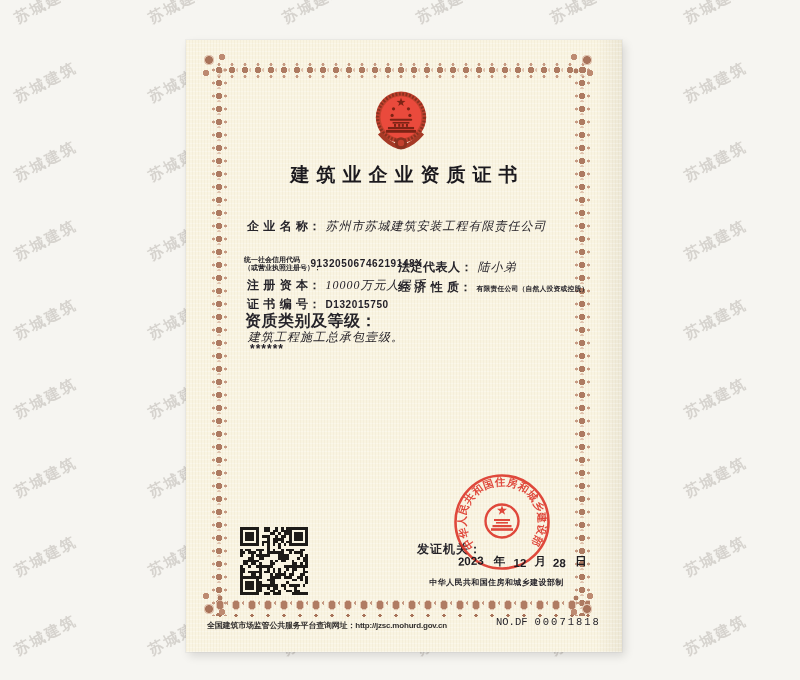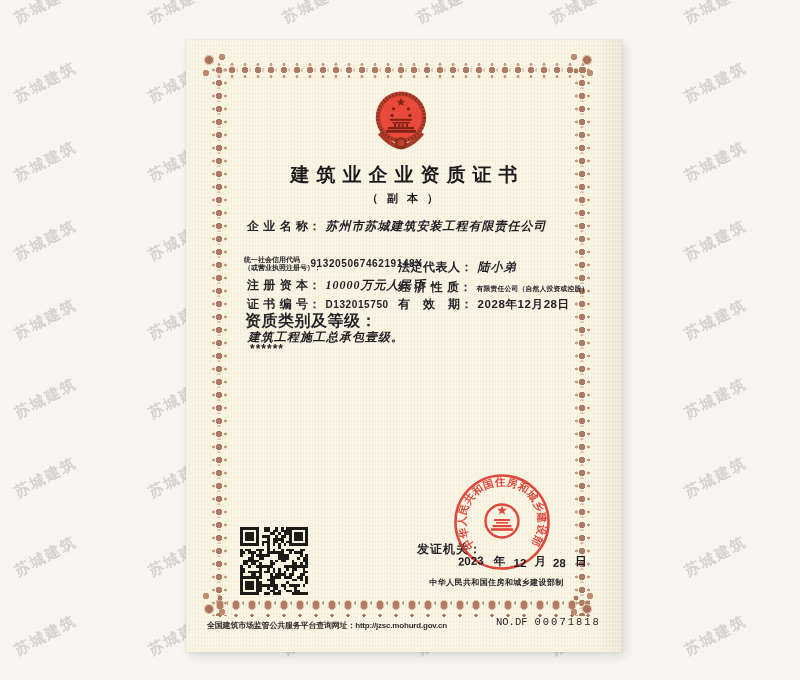--- a/index.html
+++ b/index.html
@@ -56,21 +56,21 @@
   
   .emblem{position:absolute;left:187px;top:50px;}
   .title{position:absolute;left:0;top:122px;width:436px;text-align:center;
          font-size:19px;font-weight:bold;letter-spacing:7px;color:#1b191e;
          font-family:"Liberation Serif",serif;text-indent:7px;}
   .subtitle{position:absolute;left:0;top:151px;width:436px;text-align:center;
             font-size:11px;font-weight:bold;letter-spacing:3px;color:#1b191e;}
   
   .fld{position:absolute;white-space:nowrap;}
   .lab{font-weight:bold;font-size:12px;color:#26242a;letter-spacing:0.5px;}
-  .val{font-size:12px;font-style:italic;font-weight:bold;color:#201d24;
+  .val{font-size:12px;font-style:italic;font-weight:normal;color:#201d24;
        font-family:"Liberation Serif",serif;letter-spacing:1px;}
   .val-code{font-size:10px;font-weight:bold;font-style:normal;color:#232028;
             font-family:"Liberation Sans",sans-serif;letter-spacing:0.6px;}
   .lab-tiny{font-size:7px;font-weight:bold;color:#26242a;line-height:8px;display:block;}
   .val-tiny{font-size:6.8px;font-weight:bold;color:#26242a;letter-spacing:0.2px;}
   .stars{font-size:12px;font-weight:bold;color:#232028;letter-spacing:1px;}
   
   .qr{position:absolute;left:54px;top:487px;width:68px;height:68px;}
   .issuer-label{position:absolute;left:231px;top:501px;font-size:12px;font-weight:bold;
                 color:#26242a;letter-spacing:1px;}
@@ -179,21 +179,20 @@
         <rect x="16" y="39.4" width="28" height="2.4"></rect>
         <rect x="14" y="42.6" width="32" height="3"></rect>
       </g>
       <path d="M7 46 Q17 58 28 61" stroke="#a63a26" stroke-width="4.5" fill="none"></path>
       <path d="M53 46 Q43 58 32 61" stroke="#a63a26" stroke-width="4.5" fill="none"></path>
       <circle cx="30" cy="57" r="6.5" fill="#8a3220"></circle>
       <circle cx="30" cy="56.5" r="3.4" fill="#c2412e"></circle>
     </svg>
 
     <div class="title">建筑业企业资质证书</div>
-    <div class="subtitle">（ 副 本 ）</div>
 
     <div class="fld" style="left:61px;top:176px;">
       <span class="lab">企 业 名 称：</span>
       <span class="val">苏州市苏城建筑安装工程有限责任公司</span>
     </div>
 
 
     <div class="fld" style="left:58px;top:214px;">
       <span style="display:inline-block;vertical-align:middle;width:62px;">
         <span class="lab-tiny">统一社会信用代码</span>
@@ -211,24 +210,20 @@
       <span class="val">10000万元人民币</span>
     </div>
     <div class="fld" style="left:212px;top:237px;">
       <span class="lab">经 济 性 质：</span>
       <span class="val-tiny">有限责任公司（自然人投资或控股）</span>
     </div>
 
     <div class="fld" style="left:61px;top:254px;">
       <span class="lab">证 书 编 号：</span>
       <span class="val-code" style="font-size:10px;">D132015750</span>
-    </div>
-    <div class="fld" style="left:212px;top:254px;">
-      <span class="lab">有　效　期：</span>
-      <span class="val-code" style="font-size:11.5px;">2028年12月28日</span>
     </div>
 
     <div class="fld" style="left:59px;top:271px;">
       <span class="lab" style="font-size:16px;">资质类别及等级：</span>
     </div>
     <div class="fld" style="left:62px;top:287px;">
       <span class="val">建筑工程施工总承包壹级。</span>
     </div>
     <div class="fld" style="left:64px;top:299px;">
       <span class="stars">******</span>

